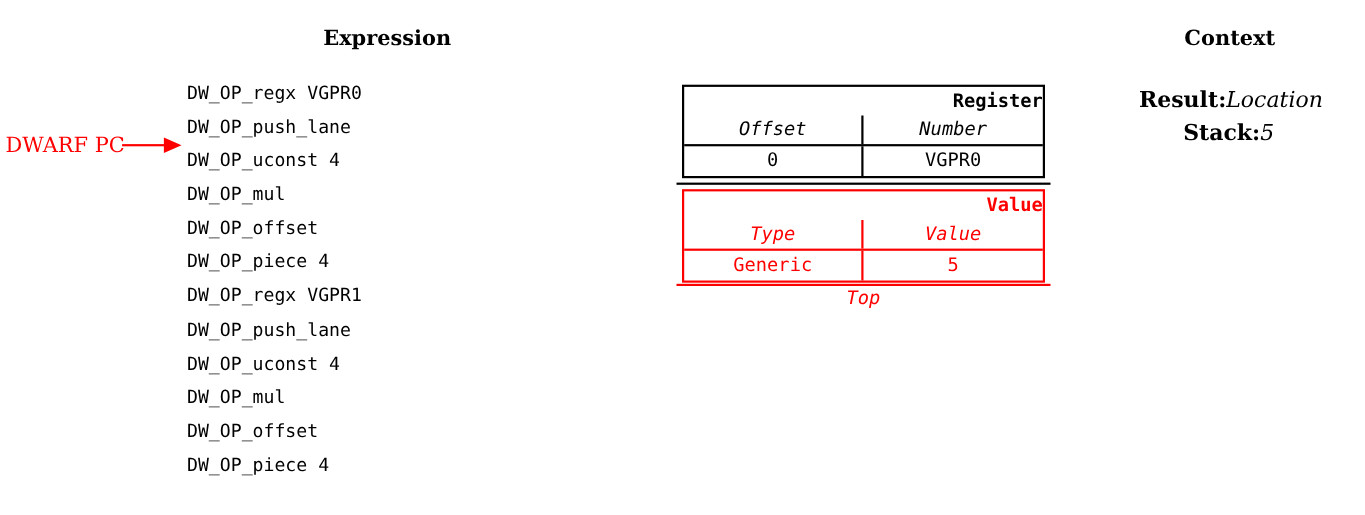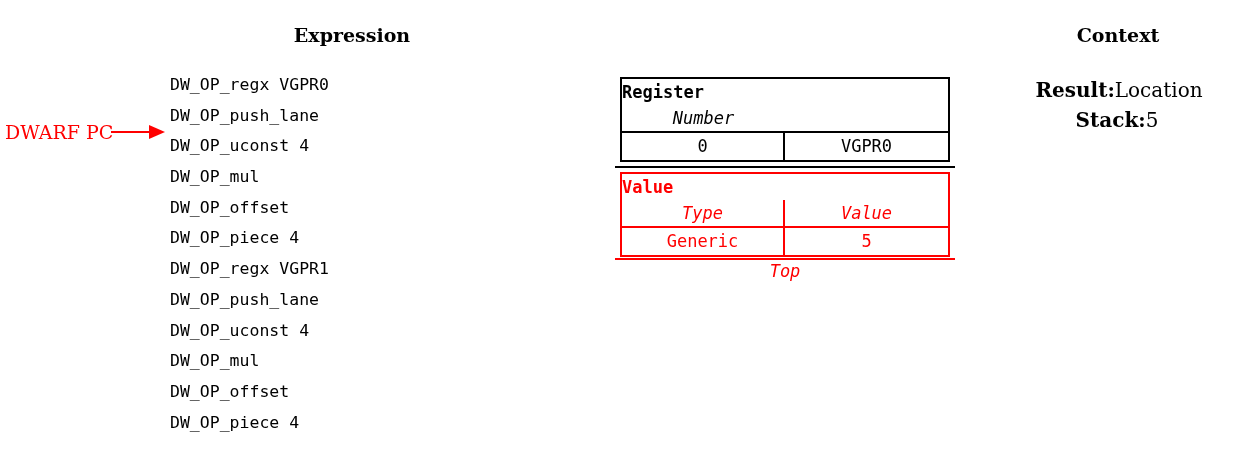--- a/index.html
+++ b/index.html
@@ -80,21 +80,21 @@
     font-size: 17px;
     color: var(--black);
     background: transparent;
   }
   .stack-table.red { border-color: var(--red); color: var(--red); }
   #table-register { top: 77px; }
   #table-value    { top: 172px; }
   .st-title {
     height: 26px;
     line-height: 26px;
-    text-align: left;
+    text-align: right;
     font-weight: bold;
   }
   .st-row { display: flex; }
   .st-row.hdr { height: 28px; line-height: 26px; border-bottom: 2px solid var(--black); }
   .stack-table.red .st-row.hdr { border-bottom-color: var(--red); }
   .st-row.val { height: 27px; line-height: 27px; }
   .st-cell { width: 50%; text-align: center; }
   .st-cell.c1 { border-right: 2px solid var(--black); }
   .stack-table.red .st-cell.c1 { border-right-color: var(--red); }
   .st-row.hdr .st-cell { font-style: italic; }
@@ -126,21 +126,21 @@
     width: 300px;
     text-align: center;
     font-family: "DejaVu Serif", serif;
     font-size: 20px;
     color: var(--black);
     white-space: nowrap;
   }
   #ctx-result { left: 969px; top: 78px; }
   #ctx-lane   { left: 967px; top: 108px; }
   .ctx-key { font-weight: bold; }
-  .ctx-val { }
+  .ctx-val { font-style: italic; }
 </style>
 </head>
 <body>
 
 <div class="canvas">
 
   <div class="heading" id="heading-expression">Expression</div>
   <div class="heading" id="heading-context">Context</div>
 
   <div class="pc-label">DWARF PC</div>
@@ -158,20 +158,21 @@
       <div class="expr-line">DW_OP_push_lane</div>
       <div class="expr-line">DW_OP_uconst 4</div>
       <div class="expr-line">DW_OP_mul</div>
       <div class="expr-line">DW_OP_offset</div>
       <div class="expr-line">DW_OP_piece 4</div>
     </div>
 
   <div class="stack-table" id="table-register">
     <div class="st-title">Register</div>
     <div class="st-row hdr">
+      <div class="st-cell c1">Offset</div>
       <div class="st-cell">Number</div>
     </div>
     <div class="st-row val">
       <div class="st-cell c1">0</div>
       <div class="st-cell">VGPR0</div>
     </div>
   </div>
   <div class="dbl-line" id="dbl-line-register"></div>
 
   <div class="stack-table red" id="table-value">

